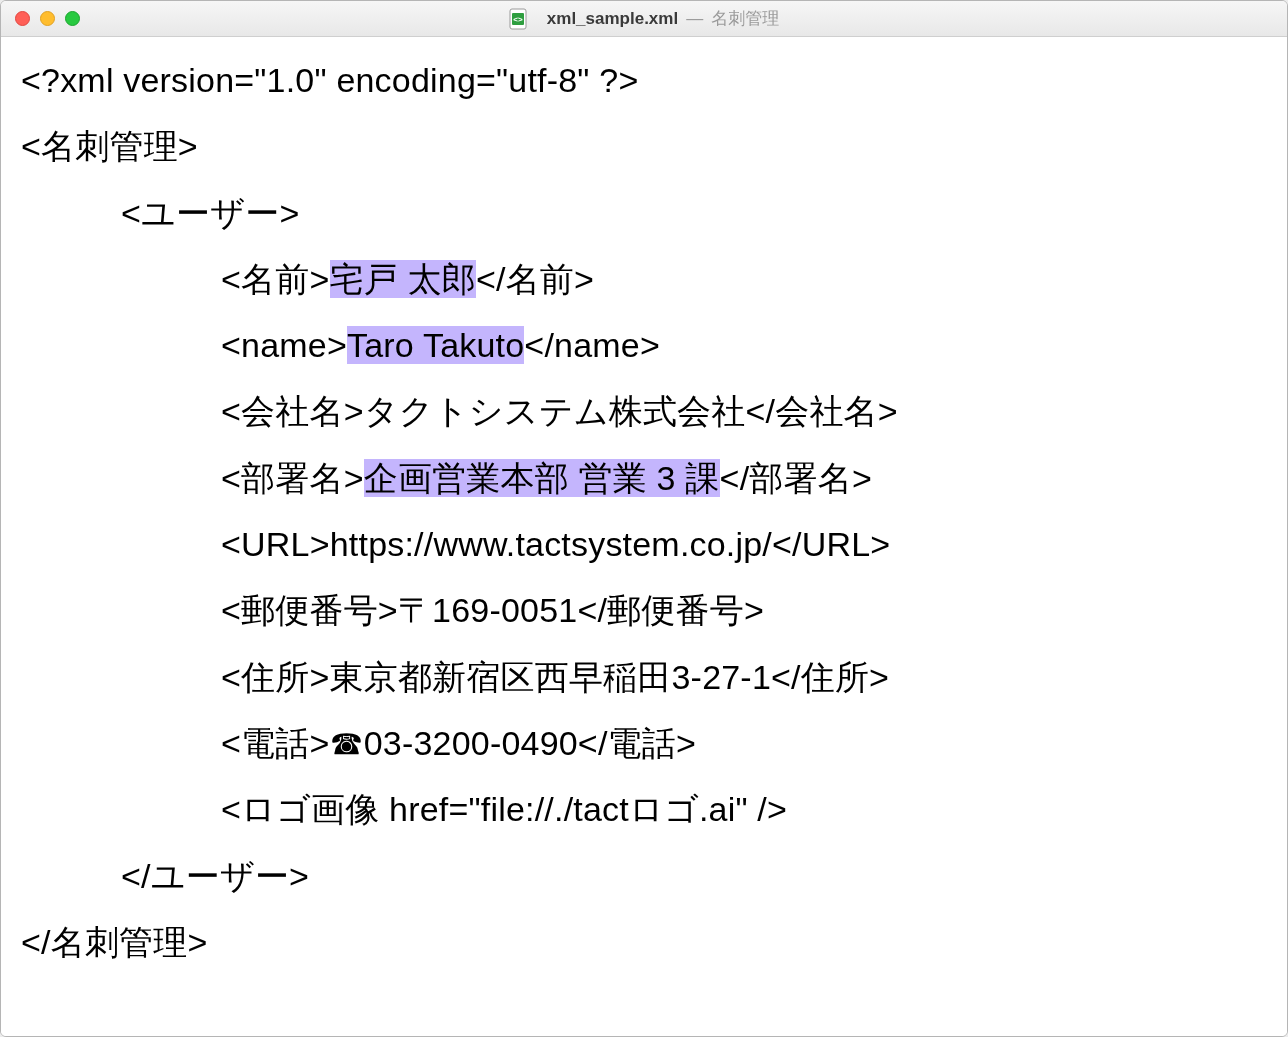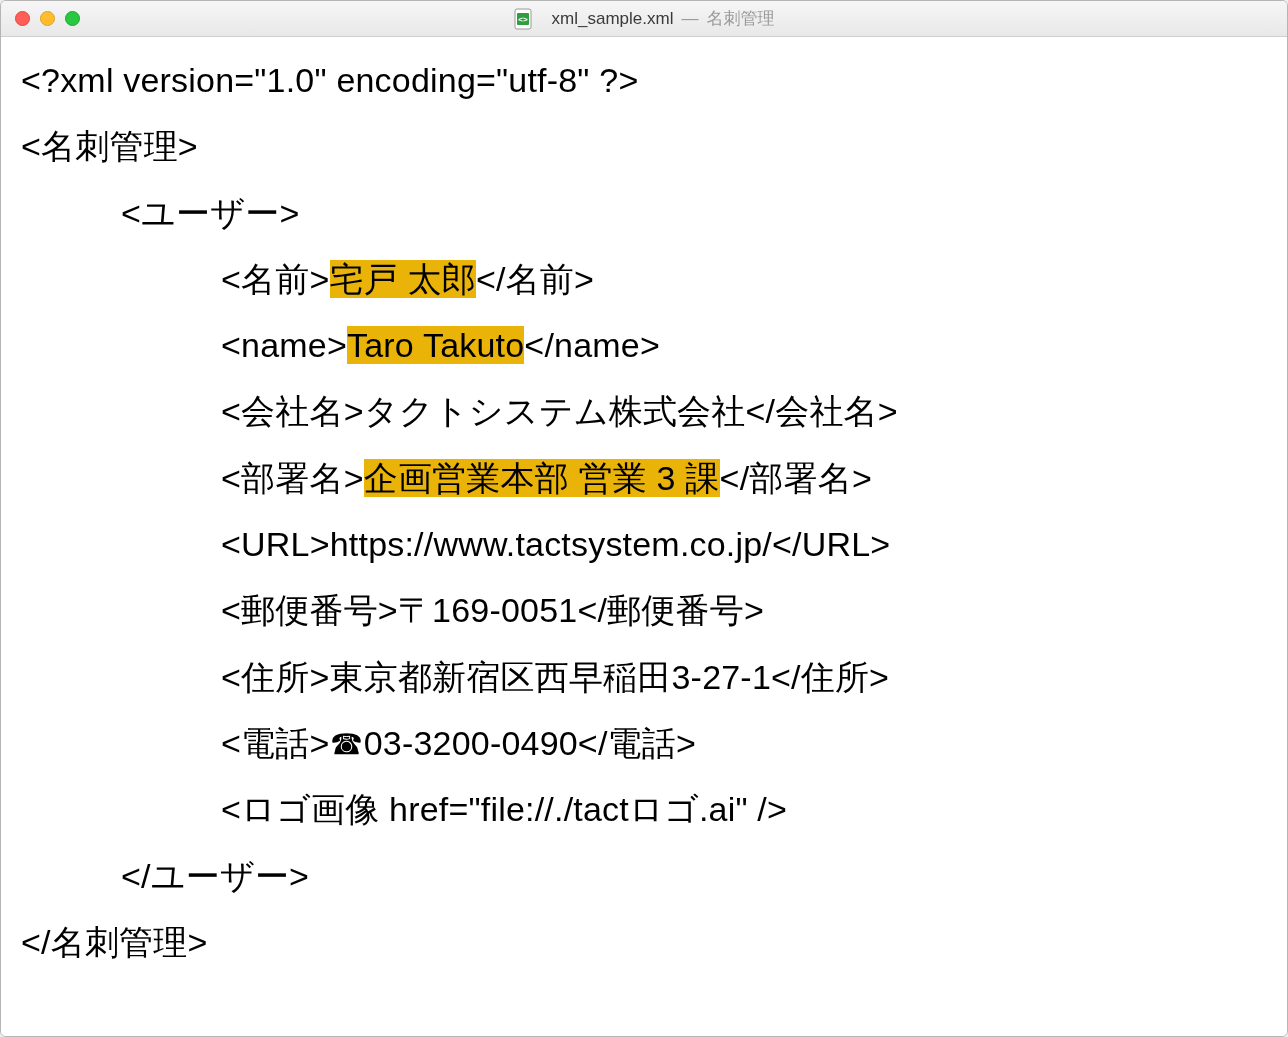--- a/index.html
+++ b/index.html
@@ -47,42 +47,42 @@
     left: 0; right: 0;
     text-align: center;
     font-size: 17px;
     color: #4a4a4a;
     pointer-events: none;
     display: flex;
     justify-content: center;
     align-items: center;
     gap: 8px;
   }
-  .title-center .fname { color: #3a3a3a; font-weight: 400; margin-left: 12px; }
+  .title-center .fname { color: #3a3a3a; font-weight: 700; margin-left: 12px; }
   .title-center .status { color: #9a9a9a; }
   .file-icon {
     width: 18px; height: 22px;
     display: inline-flex;
   }
   .content {
     flex: 1;
     background: #fff;
     padding: 10px 20px 20px 20px;
     font-size: 34px;
     line-height: 1.95;
     color: #000;
     font-family: "Helvetica Neue", Arial, "Hiragino Sans", sans-serif;
     letter-spacing: 0.2px;
     white-space: pre;
     overflow: auto;
   }
   .ind1 { padding-left: 100px; display: inline; }
   .ind2 { padding-left: 200px; display: inline; }
   .hl {
-    background: #eab308;
+    background: #c4b5fd;
   }
   .row { display: block; }
 </style>
 </head>
 <body>
 
 <div class="window">
 
   <div class="titlebar">
     <div class="traffic-lights">

